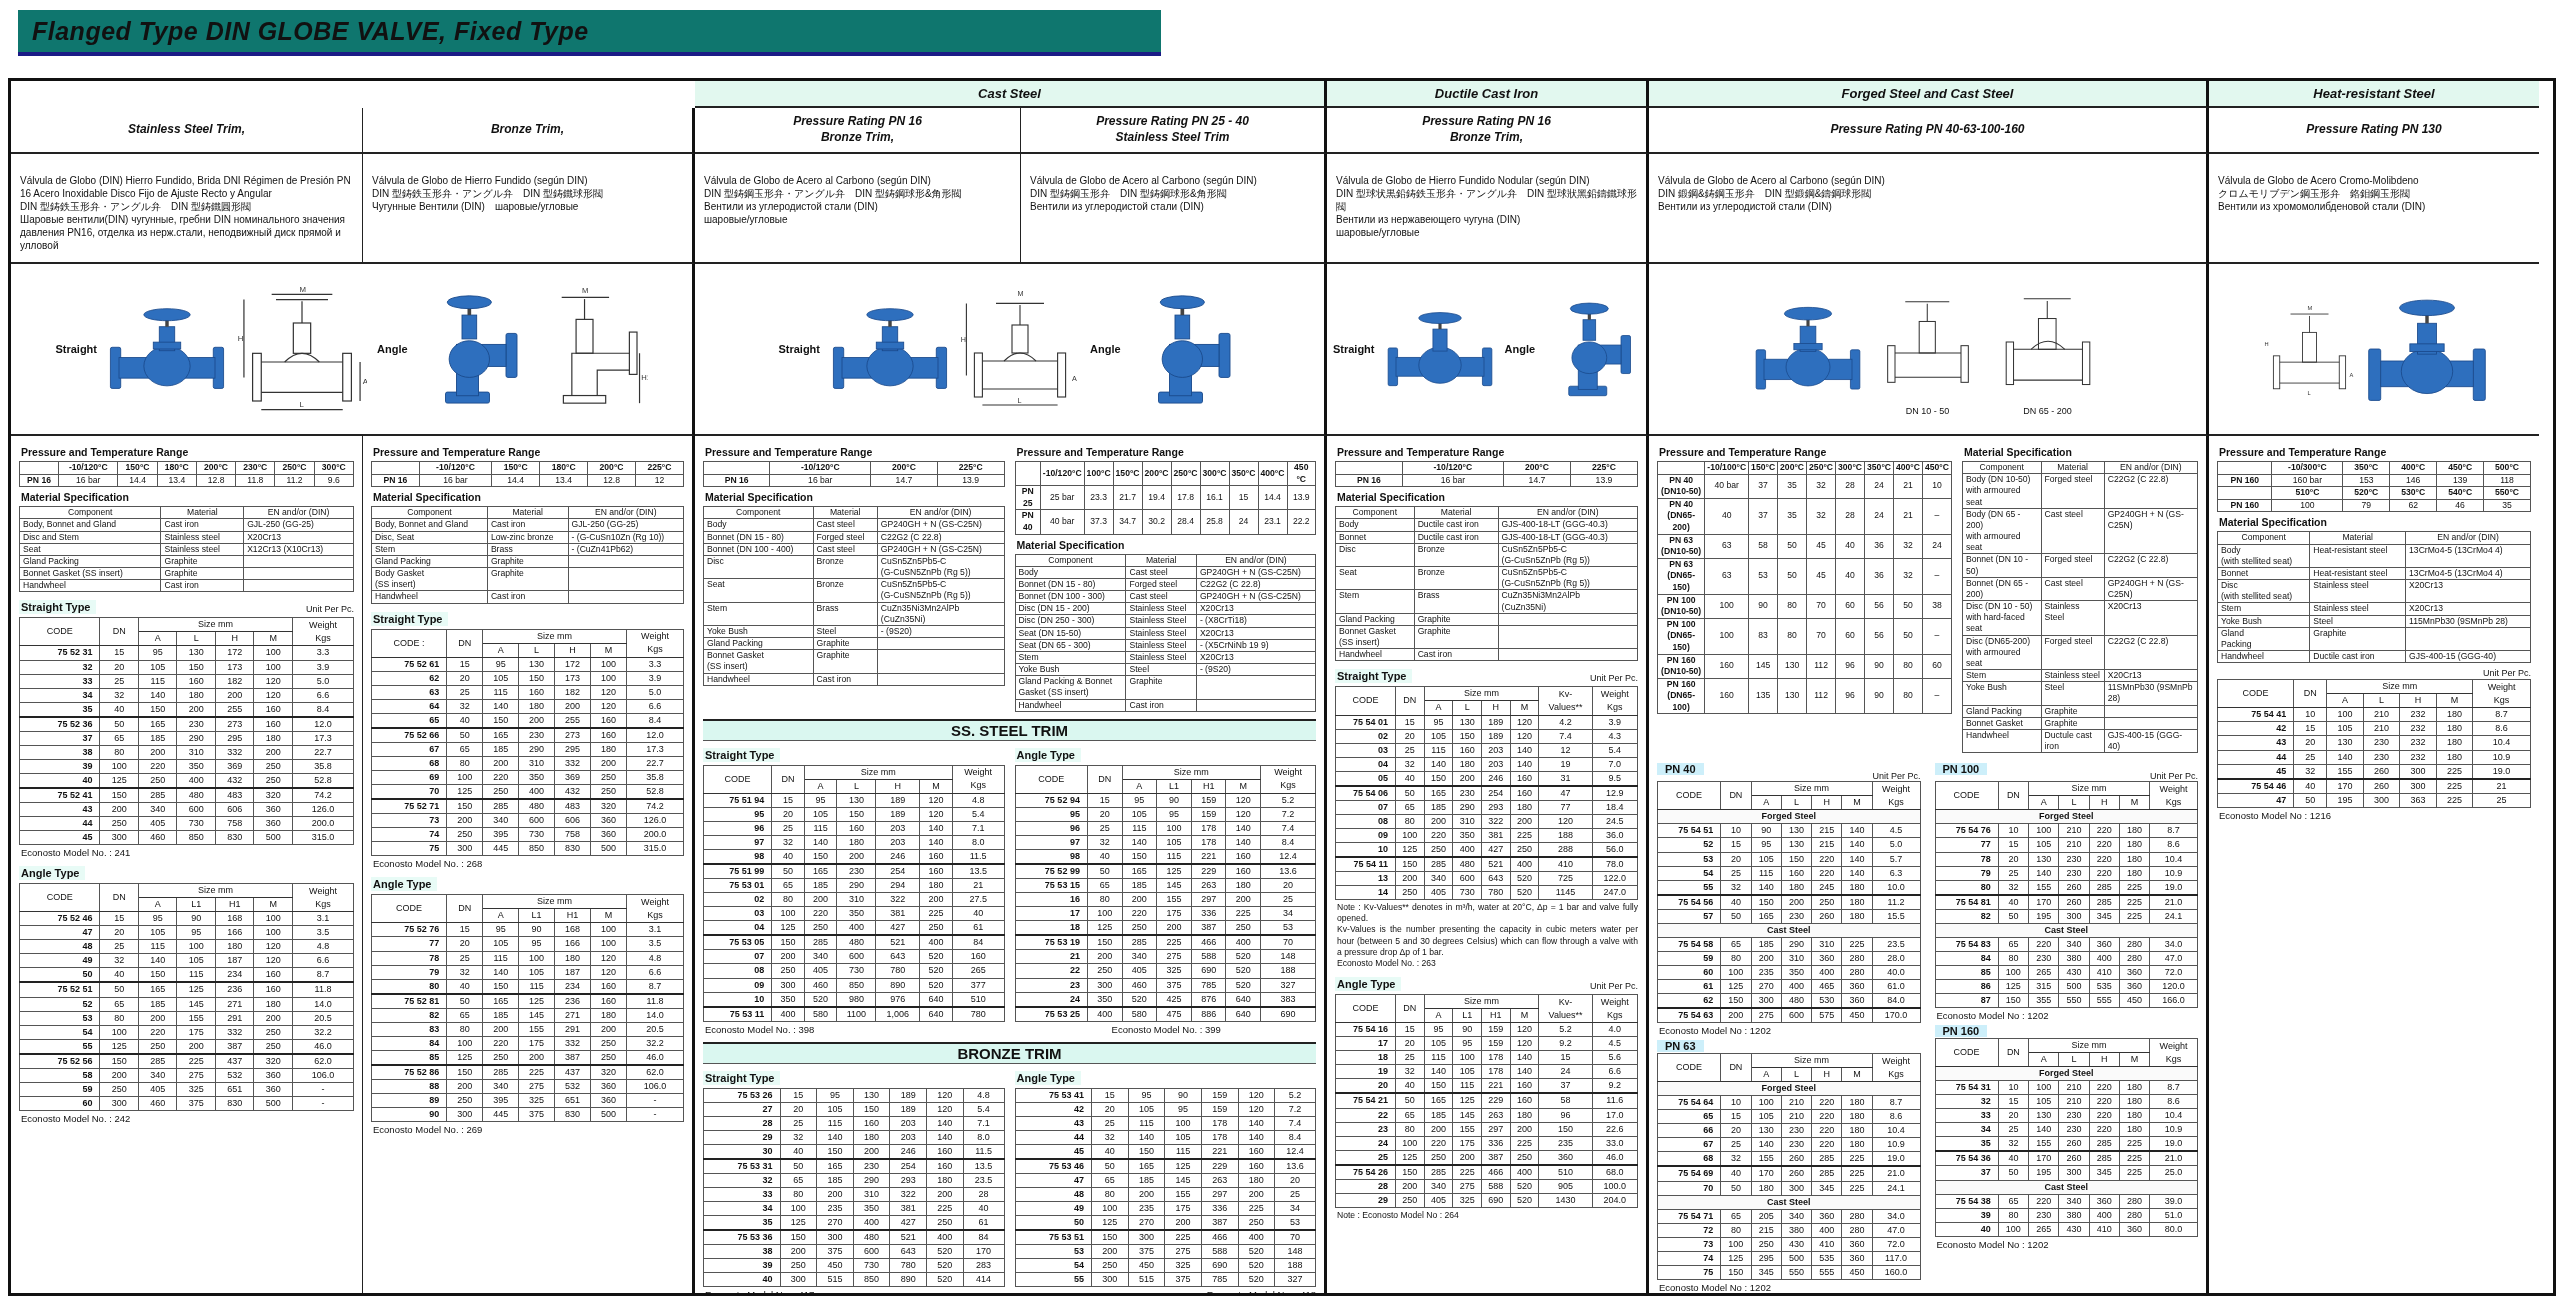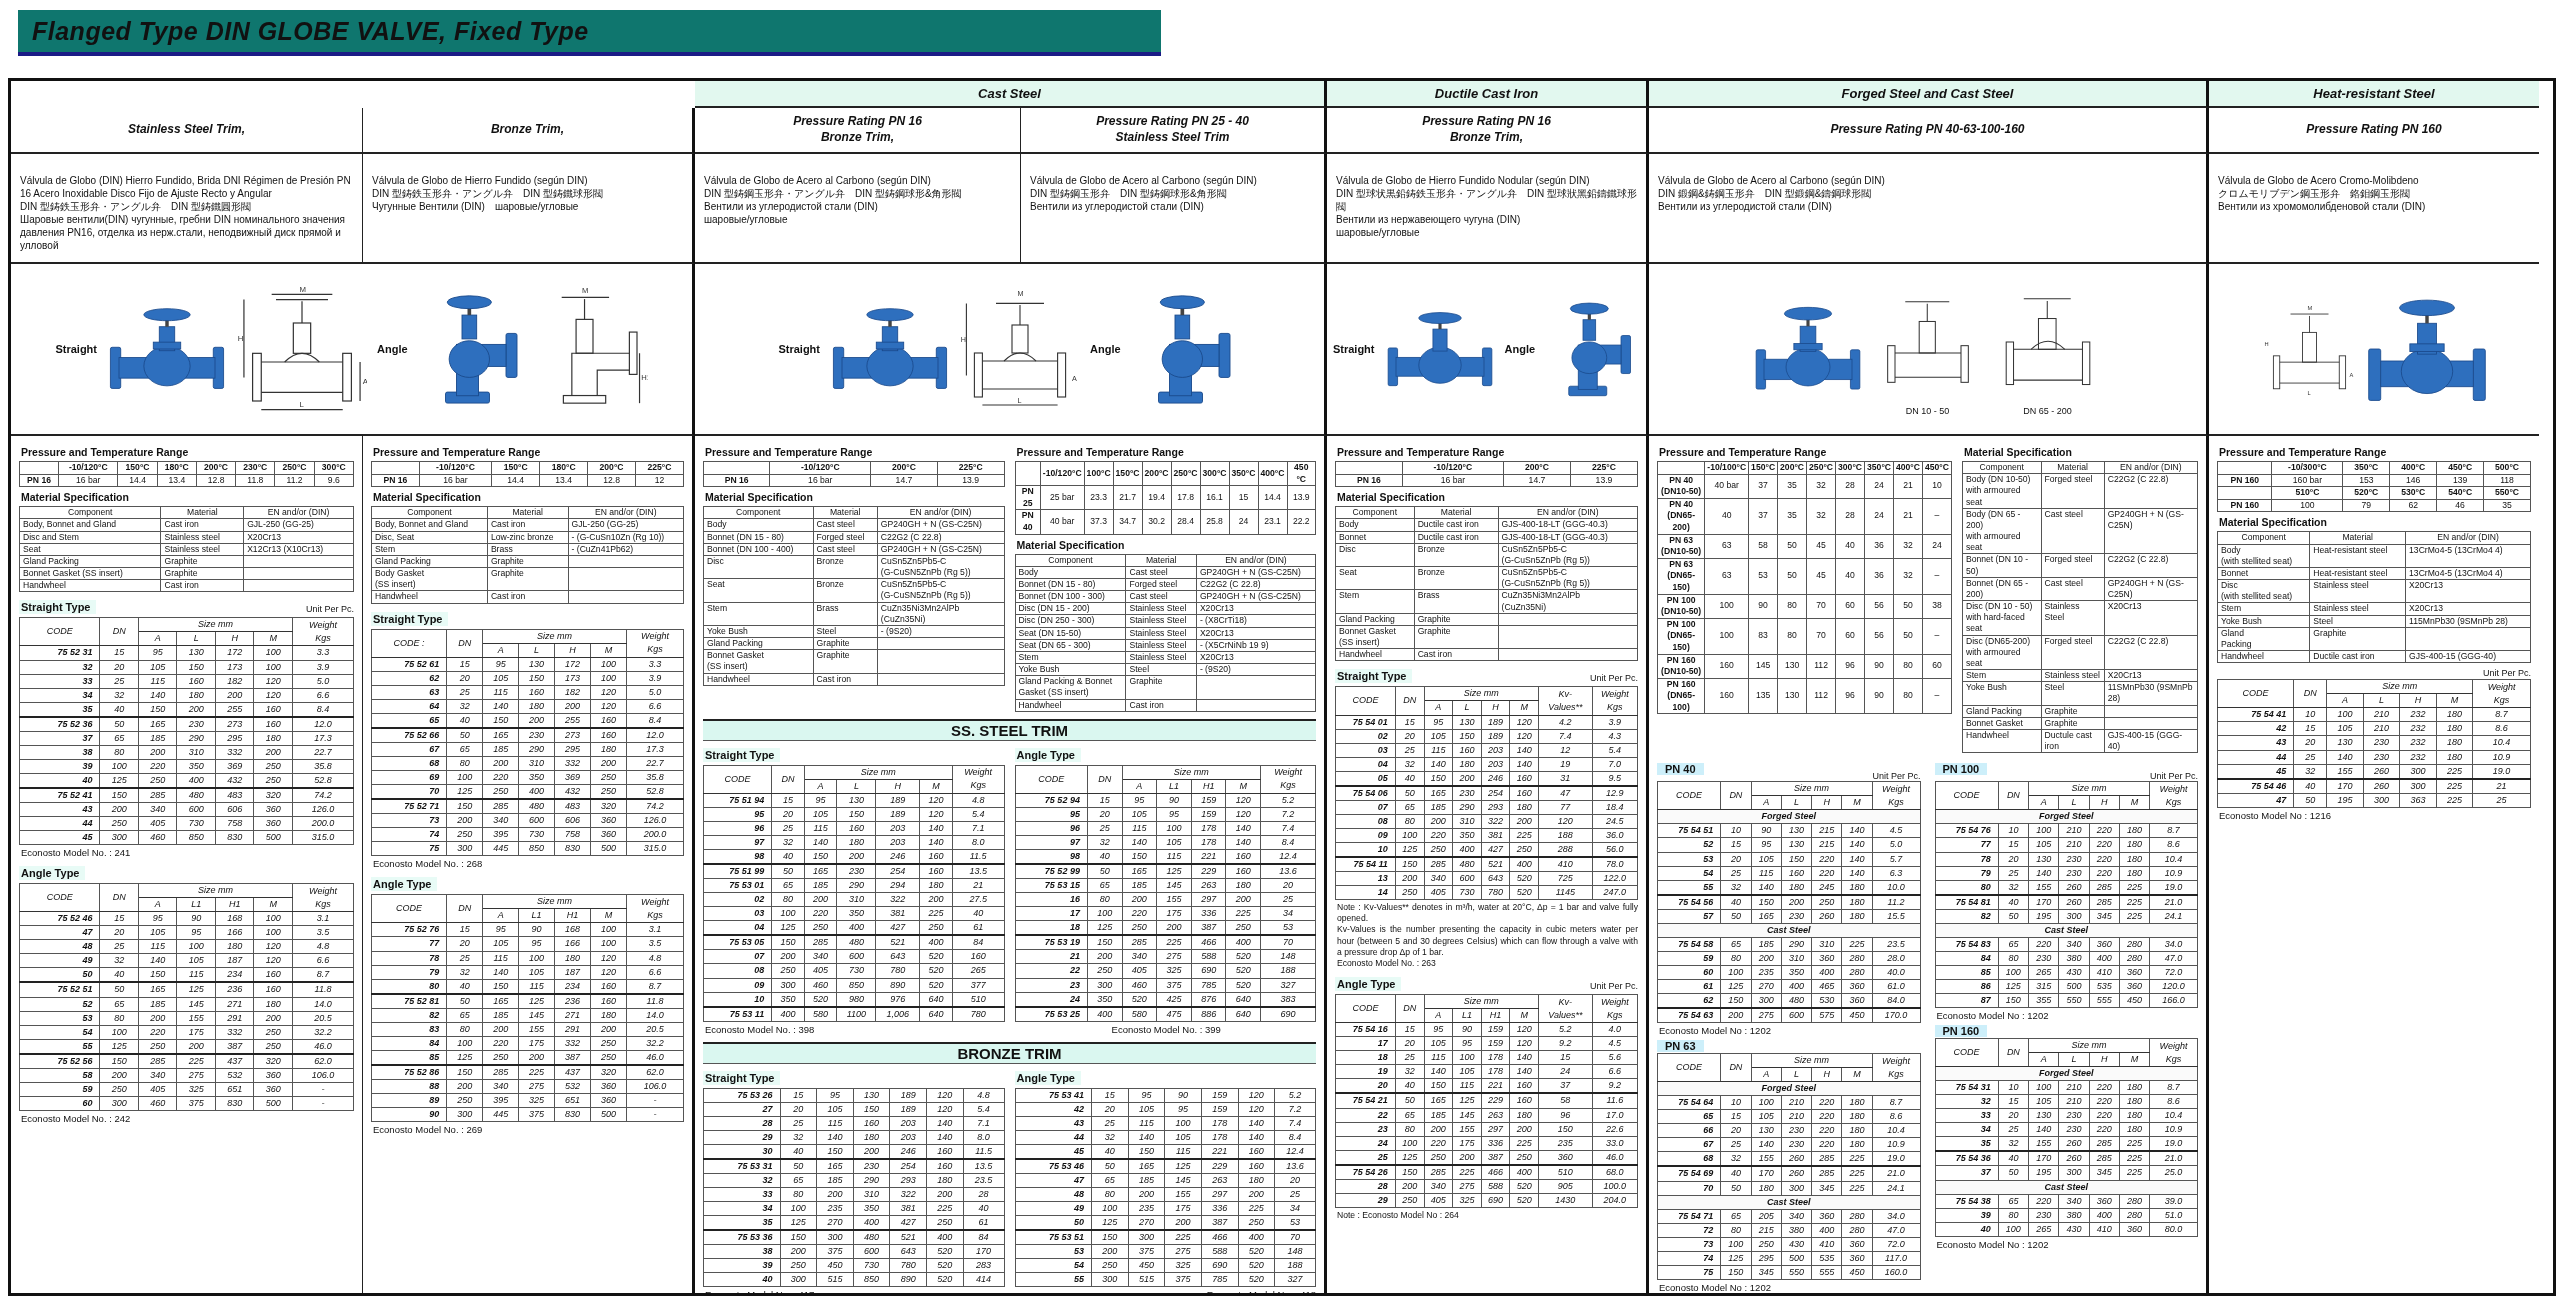--- a/index.html
+++ b/index.html
@@ -20,21 +20,21 @@
   .thead{display:flex;align-items:center;justify-content:center;text-align:center;
          font-weight:bold;font-style:italic;font-size:12px;white-space:pre-line;line-height:1.3;}
   .desc{font-size:10px;line-height:1.3;padding:20px 9px;white-space:pre-line;}
   .imgband{display:flex;align-items:center;justify-content:center;gap:10px;padding:4px;}
   .vlabel{font-weight:bold;font-size:11px;}
   .content{padding:6px 8px;font-size:10px;}
   .sec-title{font-weight:bold;font-size:10.5px;margin:4px 0 3px 2px;}
   .type-title{font-weight:bold;font-size:11px;display:inline-block;background:#e8fbf6;padding:1px 6px 1px 2px;margin:4px 0 2px 0;}
   .unit{float:right;font-size:9px;margin-top:8px;}
   table{border-collapse:collapse;width:100%;}
-  .tt{font-size:9px;margin:1px 0 2px 0;font-style:italic;}
+  .tt{font-size:9px;margin:1px 0 2px 0;}
   .tt th,.tt td{border:1px solid #555;padding:0px 3px;text-align:center;line-height:1.45;}
   .tt thead th{font-weight:normal;border-bottom:1.5px solid #333;}
   .tt .code{text-align:right;font-weight:bold;padding-right:7px;white-space:nowrap;}
   .tt tr.sep td{border-top:2px solid #222;}
   .tt tr.band td{font-weight:bold;border:1px solid #555;background:#fafafa;}
   .mx{font-size:8.6px;margin:1px 0 4px 0;}
   .mx th,.mx td{border:1px solid #555;padding:0 2px;text-align:center;line-height:1.35;}
   .mx .rl{white-space:pre-line;}
   .mt{font-size:8.6px;margin:1px 0 4px 0;}
   .mt th,.mt td{border:1px solid #555;padding:0 3px;text-align:left;line-height:1.3;vertical-align:top;white-space:pre-line;}
@@ -74,21 +74,21 @@
 
     <div class="cell thead b-r b-b" style="grid-row:2;grid-column:1">Stainless Steel Trim,</div>
     <div class="cell thead B-r b-b" style="grid-row:2;grid-column:2">Bronze Trim,</div>
     <div class="cell thead b-r b-b pre" style="grid-row:2;grid-column:3">Pressure Rating PN 16
 Bronze Trim,</div>
     <div class="cell thead B-r b-b pre" style="grid-row:2;grid-column:4">Pressure Rating PN 25 - 40
 Stainless Steel Trim</div>
     <div class="cell thead B-r b-b pre" style="grid-row:2;grid-column:5">Pressure Rating PN 16
 Bronze Trim,</div>
     <div class="cell thead B-r b-b" style="grid-row:2;grid-column:6">Pressure Rating PN 40-63-100-160</div>
-    <div class="cell thead b-b" style="grid-row:2;grid-column:7">Pressure Rating PN 160</div>
+    <div class="cell thead b-b" style="grid-row:2;grid-column:7">Pressure Rating PN 130</div>
 
     <div class="cell desc b-r b-b pre" style="grid-row:3;grid-column:1">Válvula de Globo (DIN) Hierro Fundido, Brida DNI Régimen de Presión PN 16 Acero Inoxidable Disco Fijo de Ajuste Recto y Angular
 DIN 型鋳鉄玉形弁・アングル弁　DIN 型鋳鐵圓形閥
 Шаровые вентили(DIN) чугунные, гребни DIN номинального значения давления PN16, отделка из нерж.стали, неподвижный диск прямой и улловой</div>
     <div class="cell desc B-r b-b pre" style="grid-row:3;grid-column:2">Válvula de Globo de Hierro Fundido (según DIN)
 DIN 型鋳鉄玉形弁・アングル弁　DIN 型鋳鐵球形閥
 Чугунные Вентили (DIN)　шаровые/угловые</div>
     <div class="cell desc b-r b-b pre" style="grid-row:3;grid-column:3">Válvula de Globo de Acero al Carbono (según DIN)
 DIN 型鋳鋼玉形弁・アングル弁　DIN 型鋳鋼球形&amp;角形閥
 Вентили из углеродистой стали (DIN)

